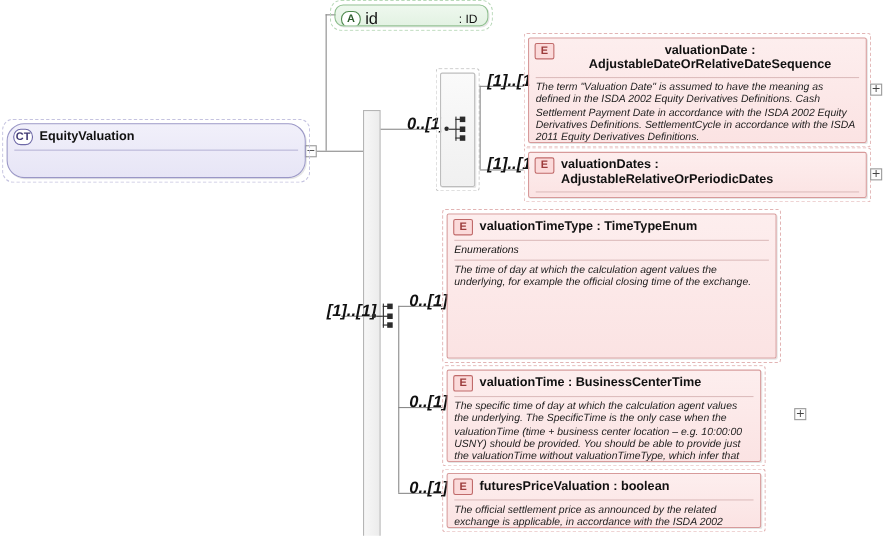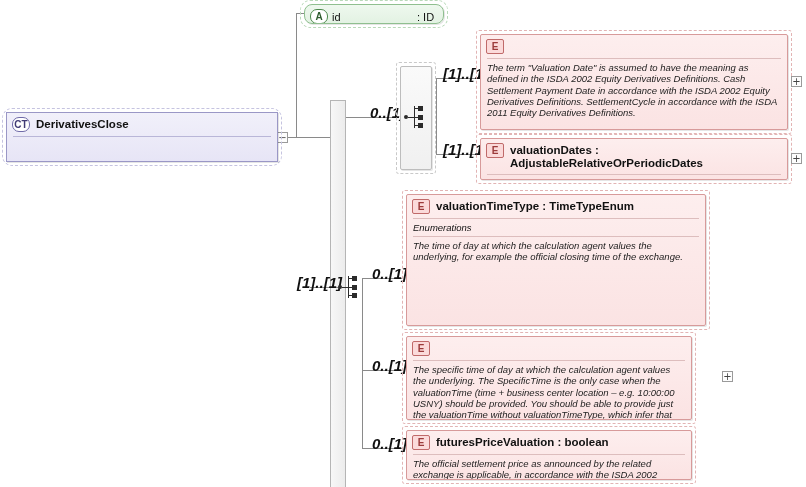--- a/index.html
+++ b/index.html
@@ -29,21 +29,21 @@
     background:#fff;
     border-radius:2px;
     box-shadow:1px 1px 0 rgba(0,0,0,.10);
     overflow:hidden;
   }
 
   
   .ct .inner{
     border:1px solid #9a97c6;
     background:linear-gradient(#f1f0fa,#e7e5f6);
-    border-radius:0;
+    border-radius:16px;
   }
   .ct .dashwrap{border:1px dashed #c5c3e0;border-radius:10px;}
 
   
   .attr .inner{
     border:1px solid #8fbf8f;
     background:linear-gradient(#eef8ee,#e3f2e3);
     border-radius:8px;
   }
   .attr .dashwrap{border:1px dashed #b9d9b9;border-radius:10px;}
@@ -100,21 +100,21 @@
     font-size:9.5px;
     font-style:italic;
     line-height:11.3px;
     color:#222;
     padding:3px 6px 4px 6px;
   }
   .doc.red{color:#1d1d1d;}
 
   
   .attrow{display:flex;align-items:center;gap:4px;padding:4px 6px 4px 5px;}
-  .attname{font-size:11px;color:#111;width:62px;}
+  .attname{font-size:15px;color:#111;width:62px;}
   .atttype{font-size:11px;color:#111;margin-left:19px;}
 
   
   .enums{display:flex;padding:2px 6px 2px 6px;gap:8px;align-items:flex-end;}
   .enumlabel{
     font-size:9.5px;font-style:italic;color:#111;
     width:72px;flex:0 0 auto;padding-top:1px;
   }
   .enumlist{display:flex;flex-direction:column;}
   .enumlist span{
@@ -236,31 +236,32 @@
         <span class="atttype">: ID</span>
       </div>
     </div>
   </div>
 
   <div class="node ct" style="left:2px;top:108px;width:280px;height:58px;">
     <div class="dashwrap"></div>
     <div class="inner">
       <div class="hdr">
         <span class="badge ctb">CT</span>
-        <span class="title bold">DerivativesClose</span>
+        <span class="title bold">EquityValuation</span>
       </div>
       <div class="sep purple"></div>
     </div>
   </div>
 
   <div class="node el" style="left:476px;top:30px;width:316px;height:104px;">
     <div class="dashwrap"></div>
     <div class="inner">
       <div class="hdr">
         <span class="badge eb">E</span>
+        <span class="title bold wrapc"><span>valuationDate</span> <span>: AdjustableDateOrRelativeDateSequence</span></span>
       </div>
       <div class="sep red"></div>
       <div class="doc red">The term "Valuation Date" is assumed to have the meaning as defined in the ISDA 2002 Equity Derivatives Definitions. Cash Settlement Payment Date in accordance with the ISDA 2002 Equity Derivatives Definitions. SettlementCycle in accordance with the ISDA 2011 Equity Derivatives Definitions.</div>
     </div>
   </div>
   <div class="pm" style="left:791px;top:76px;">+</div>
 
   <div class="node el" style="left:476px;top:134px;width:316px;height:50px;">
     <div class="dashwrap"></div>
     <div class="inner">
@@ -288,20 +289,21 @@
       <div class="sep red"></div>
       <div class="doc red">The time of day at which the calculation agent values the underlying, for example the official closing time of the exchange.</div>
     </div>
   </div>
 
   <div class="node el" style="left:402px;top:332px;width:294px;height:92px;">
     <div class="dashwrap"></div>
     <div class="inner">
       <div class="hdr">
         <span class="badge eb">E</span>
+        <span class="title bold"><span>valuationTime</span> <span>: BusinessCenterTime</span></span>
       </div>
       <div class="sep red"></div>
       <div class="doc red">The specific time of day at which the calculation agent values the underlying. The SpecificTime is the only case when the valuationTime (time + business center location – e.g. 10:00:00 USNY) should be provided. You should be able to provide just the valuationTime without valuationTimeType, which infer that this is a specific time.</div>
     </div>
   </div>
   <div class="pm" style="left:722px;top:371px;">+</div>
 
   <div class="node el" style="left:402px;top:426px;width:294px;height:58px;">
     <div class="dashwrap"></div>
     <div class="inner">

